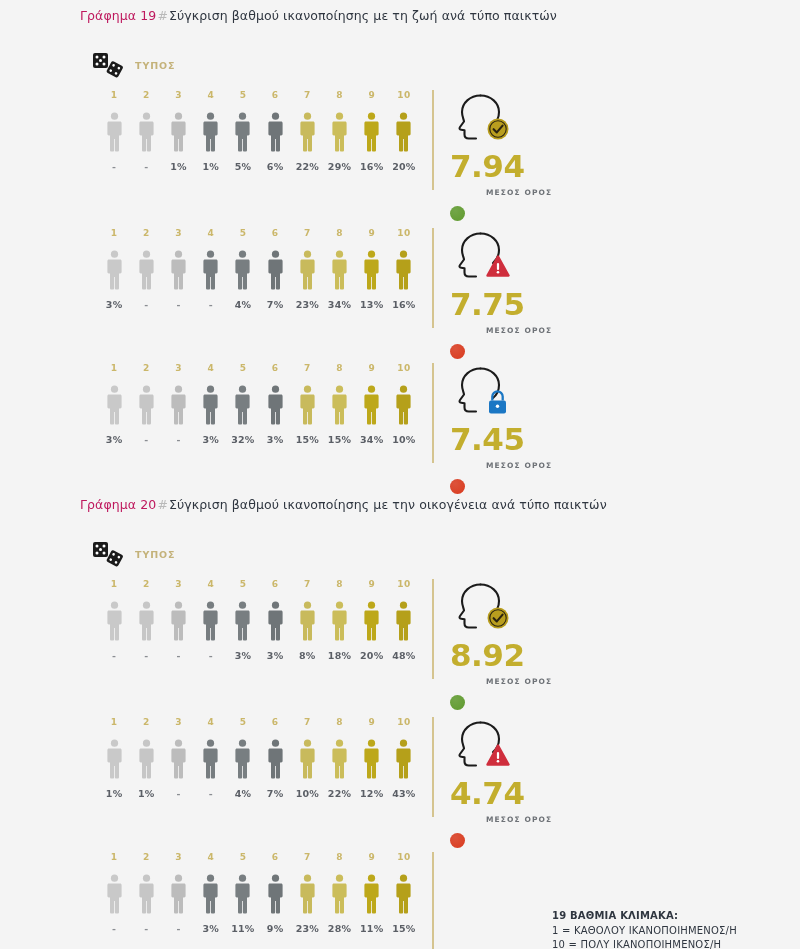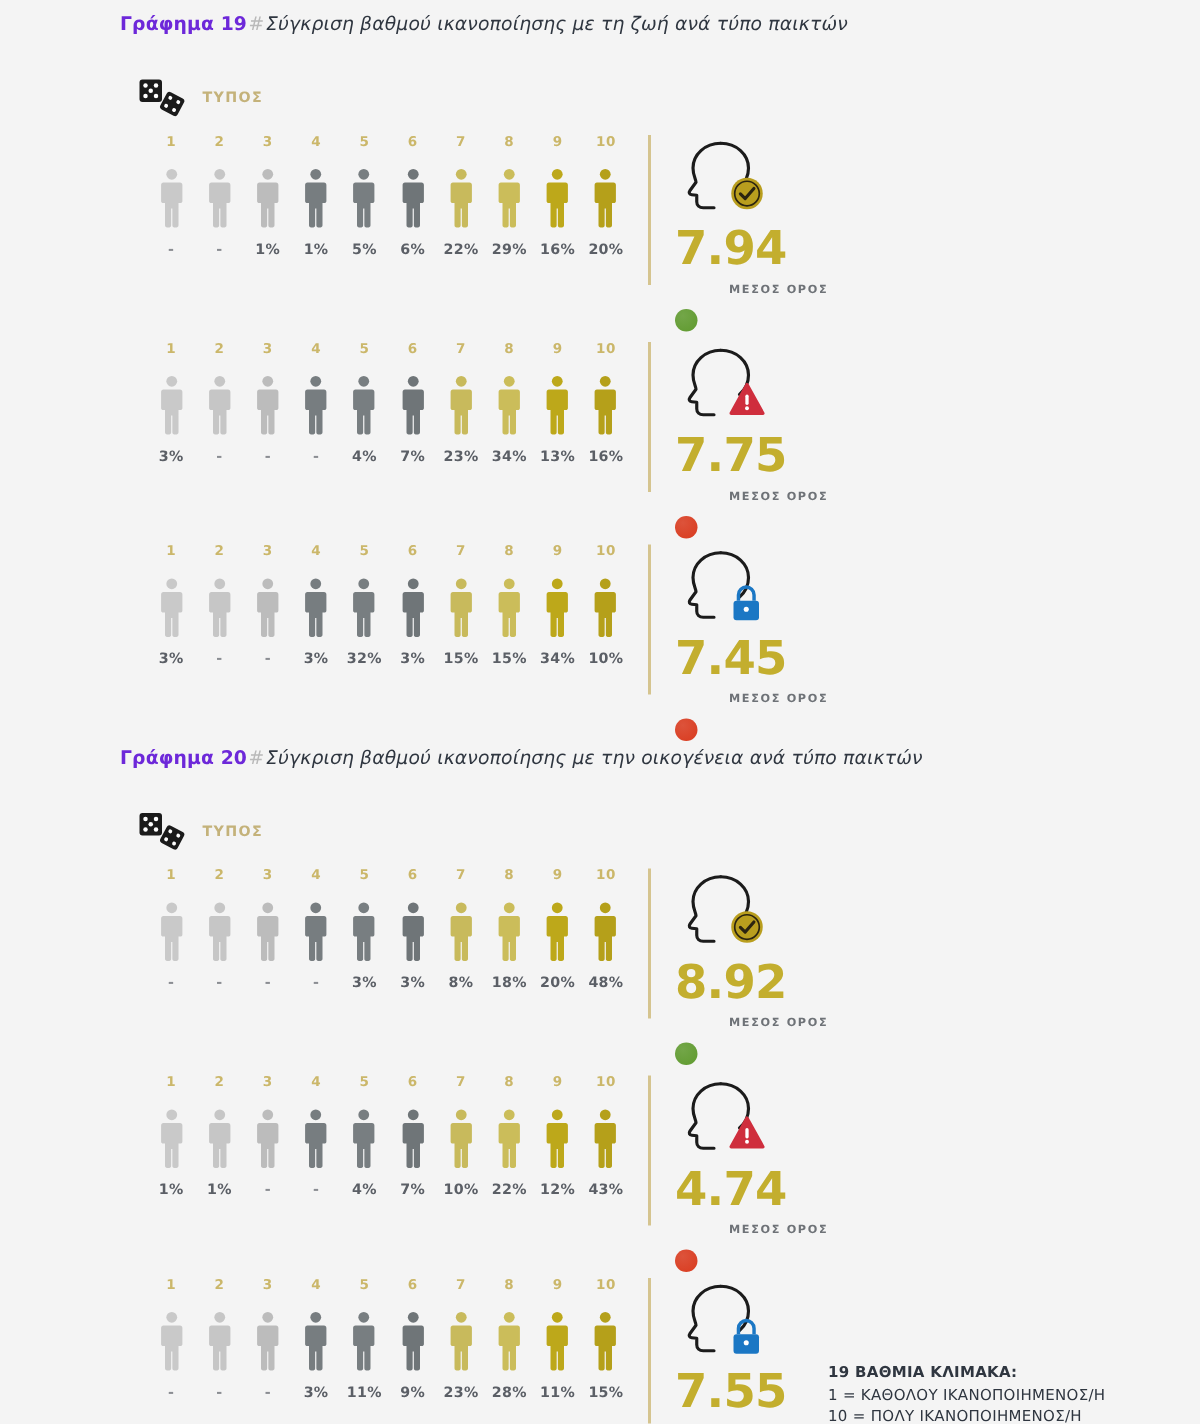--- a/index.html
+++ b/index.html
@@ -17,23 +17,23 @@
 
   
   .chart-title {
     position: absolute;
     left: 80px;
     font-size: 12.5px;
     color: #2f3640;
     white-space: nowrap;
     letter-spacing: 0.1px;
   }
-  .chart-title .lbl { font-weight: bold; color: #6d28d9; }
+  .chart-title .lbl { font-weight: normal; color: #be185d; }
   .chart-title .hash { color: #b9b9b9; font-weight: normal; padding: 0 1px; }
-  .chart-title .desc { font-style: italic; color: #2f3640; }
+  .chart-title .desc { color: #2f3640; }
 
   
   .type-header {
     position: absolute;
     left: 92px;
     display: flex;
     align-items: center;
     gap: 9px;
   }
   .dice-icon { width: 34px; height: 26px; display: block; }
@@ -777,30 +777,20 @@
             <div>11%</div>
             <div>9%</div>
             <div>23%</div>
             <div>28%</div>
             <div>11%</div>
             <div>15%</div>
           </div>
         </div>
         <div class="score-panel">
           <div class="score-divider"></div>
-          <div class="score-inner">
-            <svg class="head-icon" width="64" height="54" viewBox="0 0 64 54">
-              <path d="M30.5 5.5 C20 5.5 12 13 12 22 C12 27 14 29.5 14 31.5 L10 37 C9 38.4 9.6 39.6 11.2 39.8 L14.5 40.2 L14.5 44.5 C14.5 47 16.2 48.5 18.8 48.5 L26 48.5" fill="none" stroke="#1b1b1b" stroke-width="2.1" stroke-linecap="round" stroke-linejoin="round"></path>
-              <path d="M30.5 5.5 C41 5.5 49 13 49 22 C49 27.5 46.5 32 43 35" fill="none" stroke="#1b1b1b" stroke-width="2.1" stroke-linecap="round"></path>
-              <rect x="39" y="37.5" width="17" height="13" rx="2" fill="#1b77c4"></rect>
-              <path d="M42.3 37.5 L42.3 33.6 C42.3 30.6 44.9 28.4 47.5 28.4 C50.1 28.4 52.7 30.6 52.7 33.6 L52.7 37.5" fill="none" stroke="#1b77c4" stroke-width="2.3"></path>
-              <circle cx="47.5" cy="43.2" r="1.7" fill="#fff"></circle>
-            </svg>
-            <div class="score-value">7.55</div>
-          </div>
         </div>
       </div>
     </div>
   </div>
 
 <div class="legend">
   <div class="legend-title">19 ΒΑΘΜΙΑ ΚΛΙΜΑΚΑ:</div>
   <div>1 = ΚΑΘΟΛΟΥ ΙΚΑΝΟΠΟΙΗΜΕΝΟΣ/Η</div>
   <div>10 = ΠΟΛΥ ΙΚΑΝΟΠΟΙΗΜΕΝΟΣ/Η</div>
 </div>

